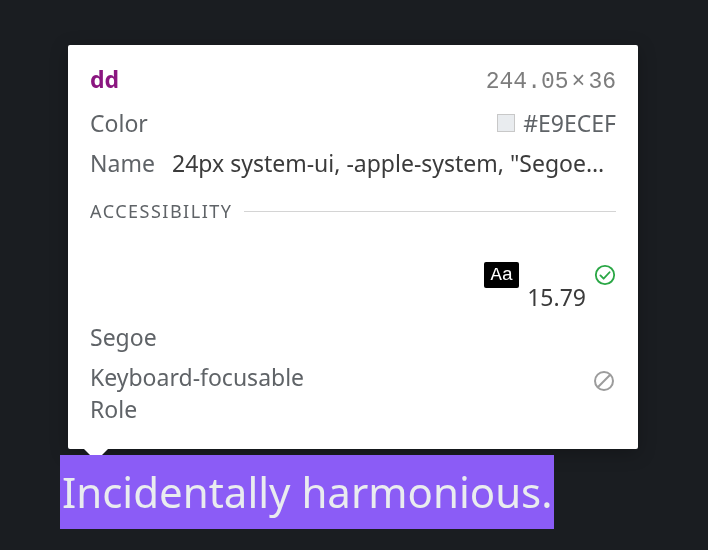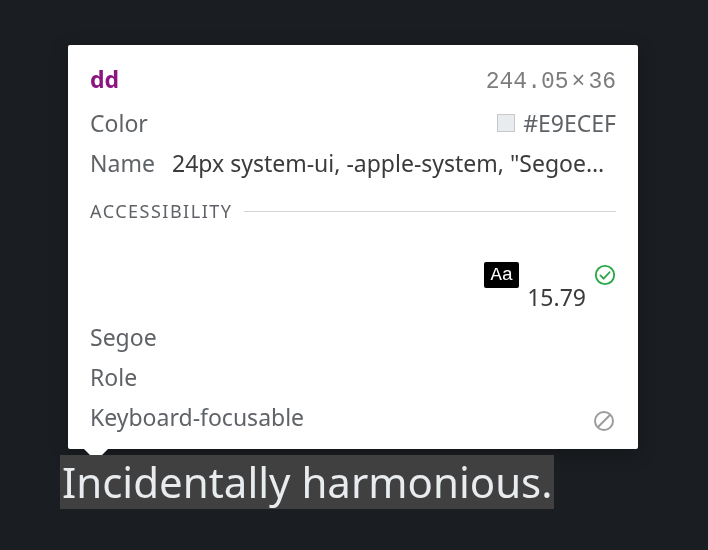--- a/index.html
+++ b/index.html
@@ -123,22 +123,22 @@
     .ban-icon {
       width: 24px;
       height: 24px;
     }
     .highlighted-text {
       position: absolute;
       left: 60px;
       top: 455px;
       font-size: 42px;
       color: #e9ecef;
-      background: #404040;
-      padding: 6px 2px;
+      background: #8b5cf6;
+      padding: 16px 2px;
       line-height: 1;
     }
   </style>
 </head>
 <body>
 
 <div class="tooltip">
 
   <div class="top-row">
     <span class="element-tag">dd</span>
@@ -173,30 +173,30 @@
         <circle cx="12" cy="12" r="10" fill="none" stroke="#2aa745" stroke-width="2"></circle>
         <path d="M7 12.5 L10.5 16 L17 9" fill="none" stroke="#2aa745" stroke-width="2" stroke-linecap="round" stroke-linejoin="round"></path>
       </svg>
     </span>
   </div>
 
   <div class="info-row">
     <span class="label" style="width:auto">Segoe</span>
   </div>
 
-  <div class="info-row">
-    <span class="label" style="width:auto">Role</span>
-  </div>
-
   <div class="info-row" style="margin-bottom:0">
     <span class="label" style="width:auto">Keyboard-focusable</span>
     <span class="value-right">
       <svg class="ban-icon" viewBox="0 0 24 24">
         <circle cx="12" cy="12" r="9" fill="none" stroke="#9c9c9c" stroke-width="2"></circle>
         <line x1="5.8" y1="18.2" x2="18.2" y2="5.8" stroke="#9c9c9c" stroke-width="2"></line>
       </svg>
     </span>
   </div>
 
+  <div class="info-row">
+    <span class="label" style="width:auto">Role</span>
+  </div>
+
   <div class="tooltip-arrow"></div>
 </div>
 
 <span class="highlighted-text">Incidentally harmonious.</span>
 
 </body></html>

